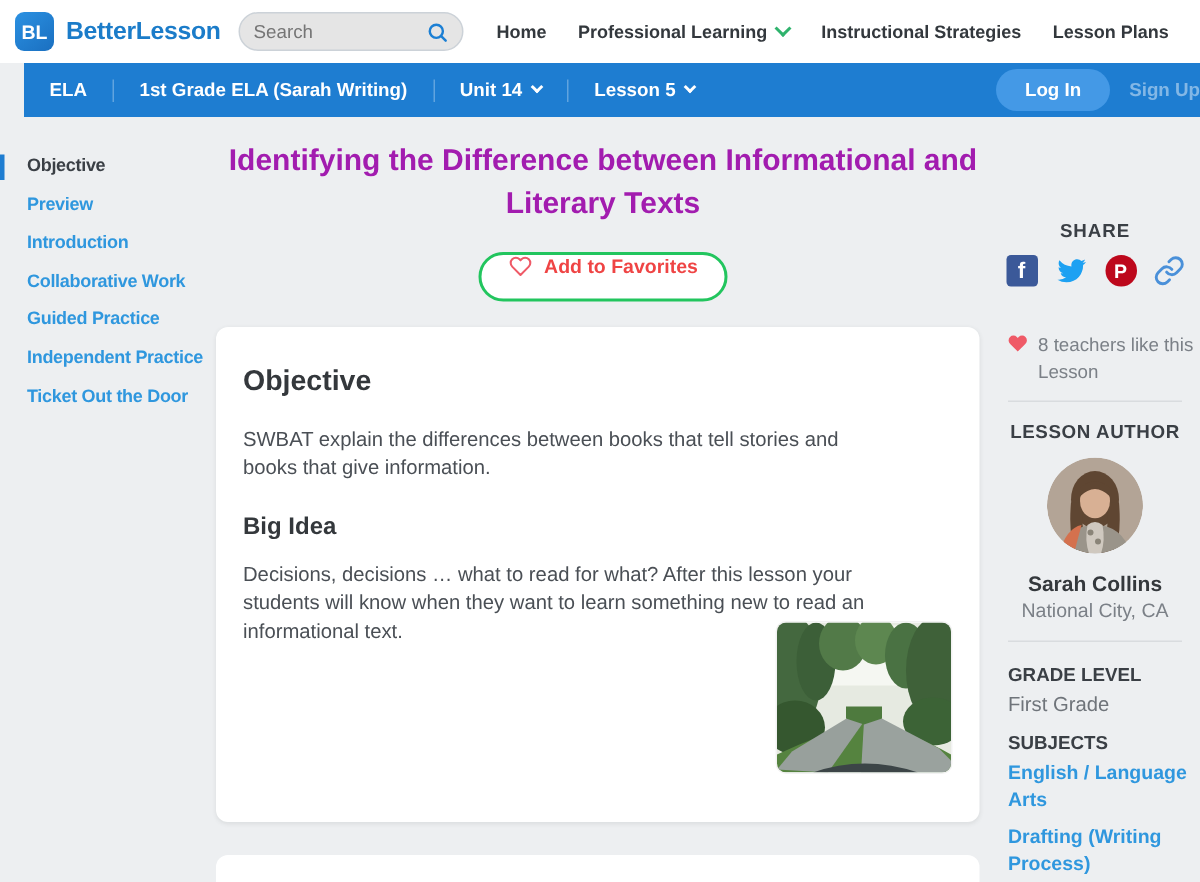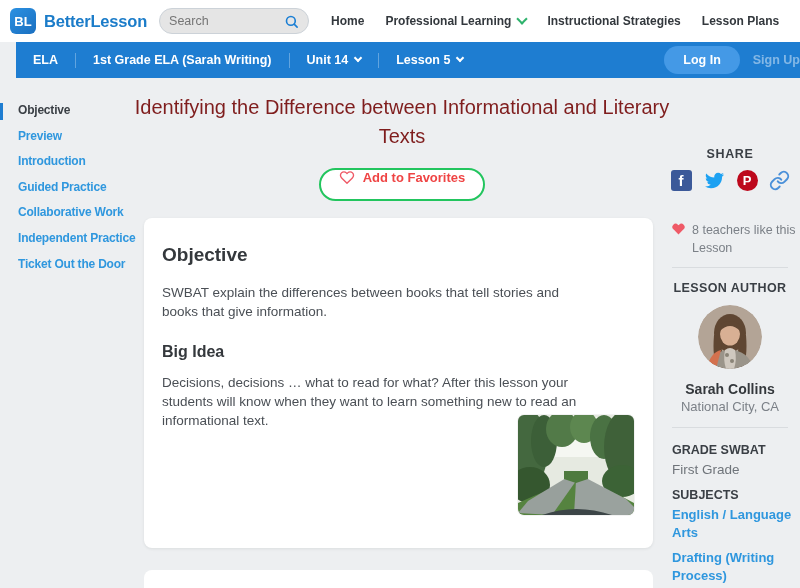--- a/index.html
+++ b/index.html
@@ -40,21 +40,21 @@
   .toc { position:absolute; left:0; top:103px; width:140px; }
   .toc-item { position:relative; display:block; padding:0 2px 0 18px; margin-bottom:10px;
               font-size:12px; font-weight:700; letter-spacing:-0.2px; line-height:1.3;
               color:#2f97de; cursor:pointer; }
   .toc-item.active { color:#3a3f45; }
   .toc-item.active::before { content:""; position:absolute; left:0; top:0; width:3px; height:17px;
                              background:#1e7dd1; }
 
   
   .page-title { position:absolute; left:132px; top:93px; width:540px; text-align:center;
-                font-size:20px; line-height:29px; font-weight:normal; color:#7f1d1d; }
+                font-size:20px; line-height:29px; font-weight:bold; color:#a21caf; }
   .actions { position:absolute; left:132px; top:168px; width:540px; display:flex;
              justify-content:center; gap:14px; }
   .pill-btn { height:33px; border:2px solid #22c55e; border-radius:17px; background:#fff; color:#ef4444;
               font-weight:700; font-size:13px; display:inline-flex; align-items:flex-start; gap:8px;
               padding:0 18px; font-family:inherit; cursor:pointer; }
 
   .card1 { position:absolute; left:144px; top:218px; width:509px; height:330px; background:#fff;
            border-radius:8px; box-shadow:0 1px 3px rgba(60,64,67,0.10); }
   .card1 h2 { margin:26px 0 0 18px; font-size:19px; color:#34383c; }
   .card1 .para1 { margin:17px 0 0 18px; width:420px; font-size:13.5px; line-height:19px; color:#4a4f55; }
@@ -141,22 +141,22 @@
   </span>
   <span class="lb-spacer"></span>
   <button class="login-btn">Log In</button>
   <span class="signup-btn">Sign Up</span>
 </div>
 
 <nav class="toc">
   <span class="toc-item active">Objective</span>
   <span class="toc-item">Preview</span>
   <span class="toc-item">Introduction</span>
+  <span class="toc-item">Collaborative Work</span>
   <span class="toc-item">Guided Practice</span>
-  <span class="toc-item">Collaborative Work</span>
   <span class="toc-item">Independent Practice</span>
   <span class="toc-item">Ticket Out the Door</span>
 </nav>
 
 <h1 class="page-title">Identifying the Difference between Informational and Literary Texts</h1>
 
 <div class="actions">
   <button class="pill-btn">
     <span style="display:flex;">
       <svg width="16" height="15" viewBox="0 0 24 24" fill="none" stroke="#ef5a67" stroke-width="2.2" stroke-linecap="round" stroke-linejoin="round">
@@ -248,21 +248,21 @@
       <circle cx="34" cy="56" r="2" fill="#8a8478"></circle>
     </g>
   </svg>
 </div>
 
 <div class="author-name">Sarah Collins</div>
 <div class="author-loc">National City, CA</div>
 
 <div class="rail-div" style="top:427px;"></div>
 
-<div class="grade-h">GRADE SWBAT</div>
+<div class="grade-h">GRADE LEVEL</div>
 <div class="grade-v">First Grade</div>
 
 <div class="subjects-h">SUBJECTS</div>
 <div class="subjects">
   <a class="subject-link">English / Language Arts</a>
   <a class="subject-link">Drafting (Writing Process)</a>
 
 </div>
 
 </body></html>

